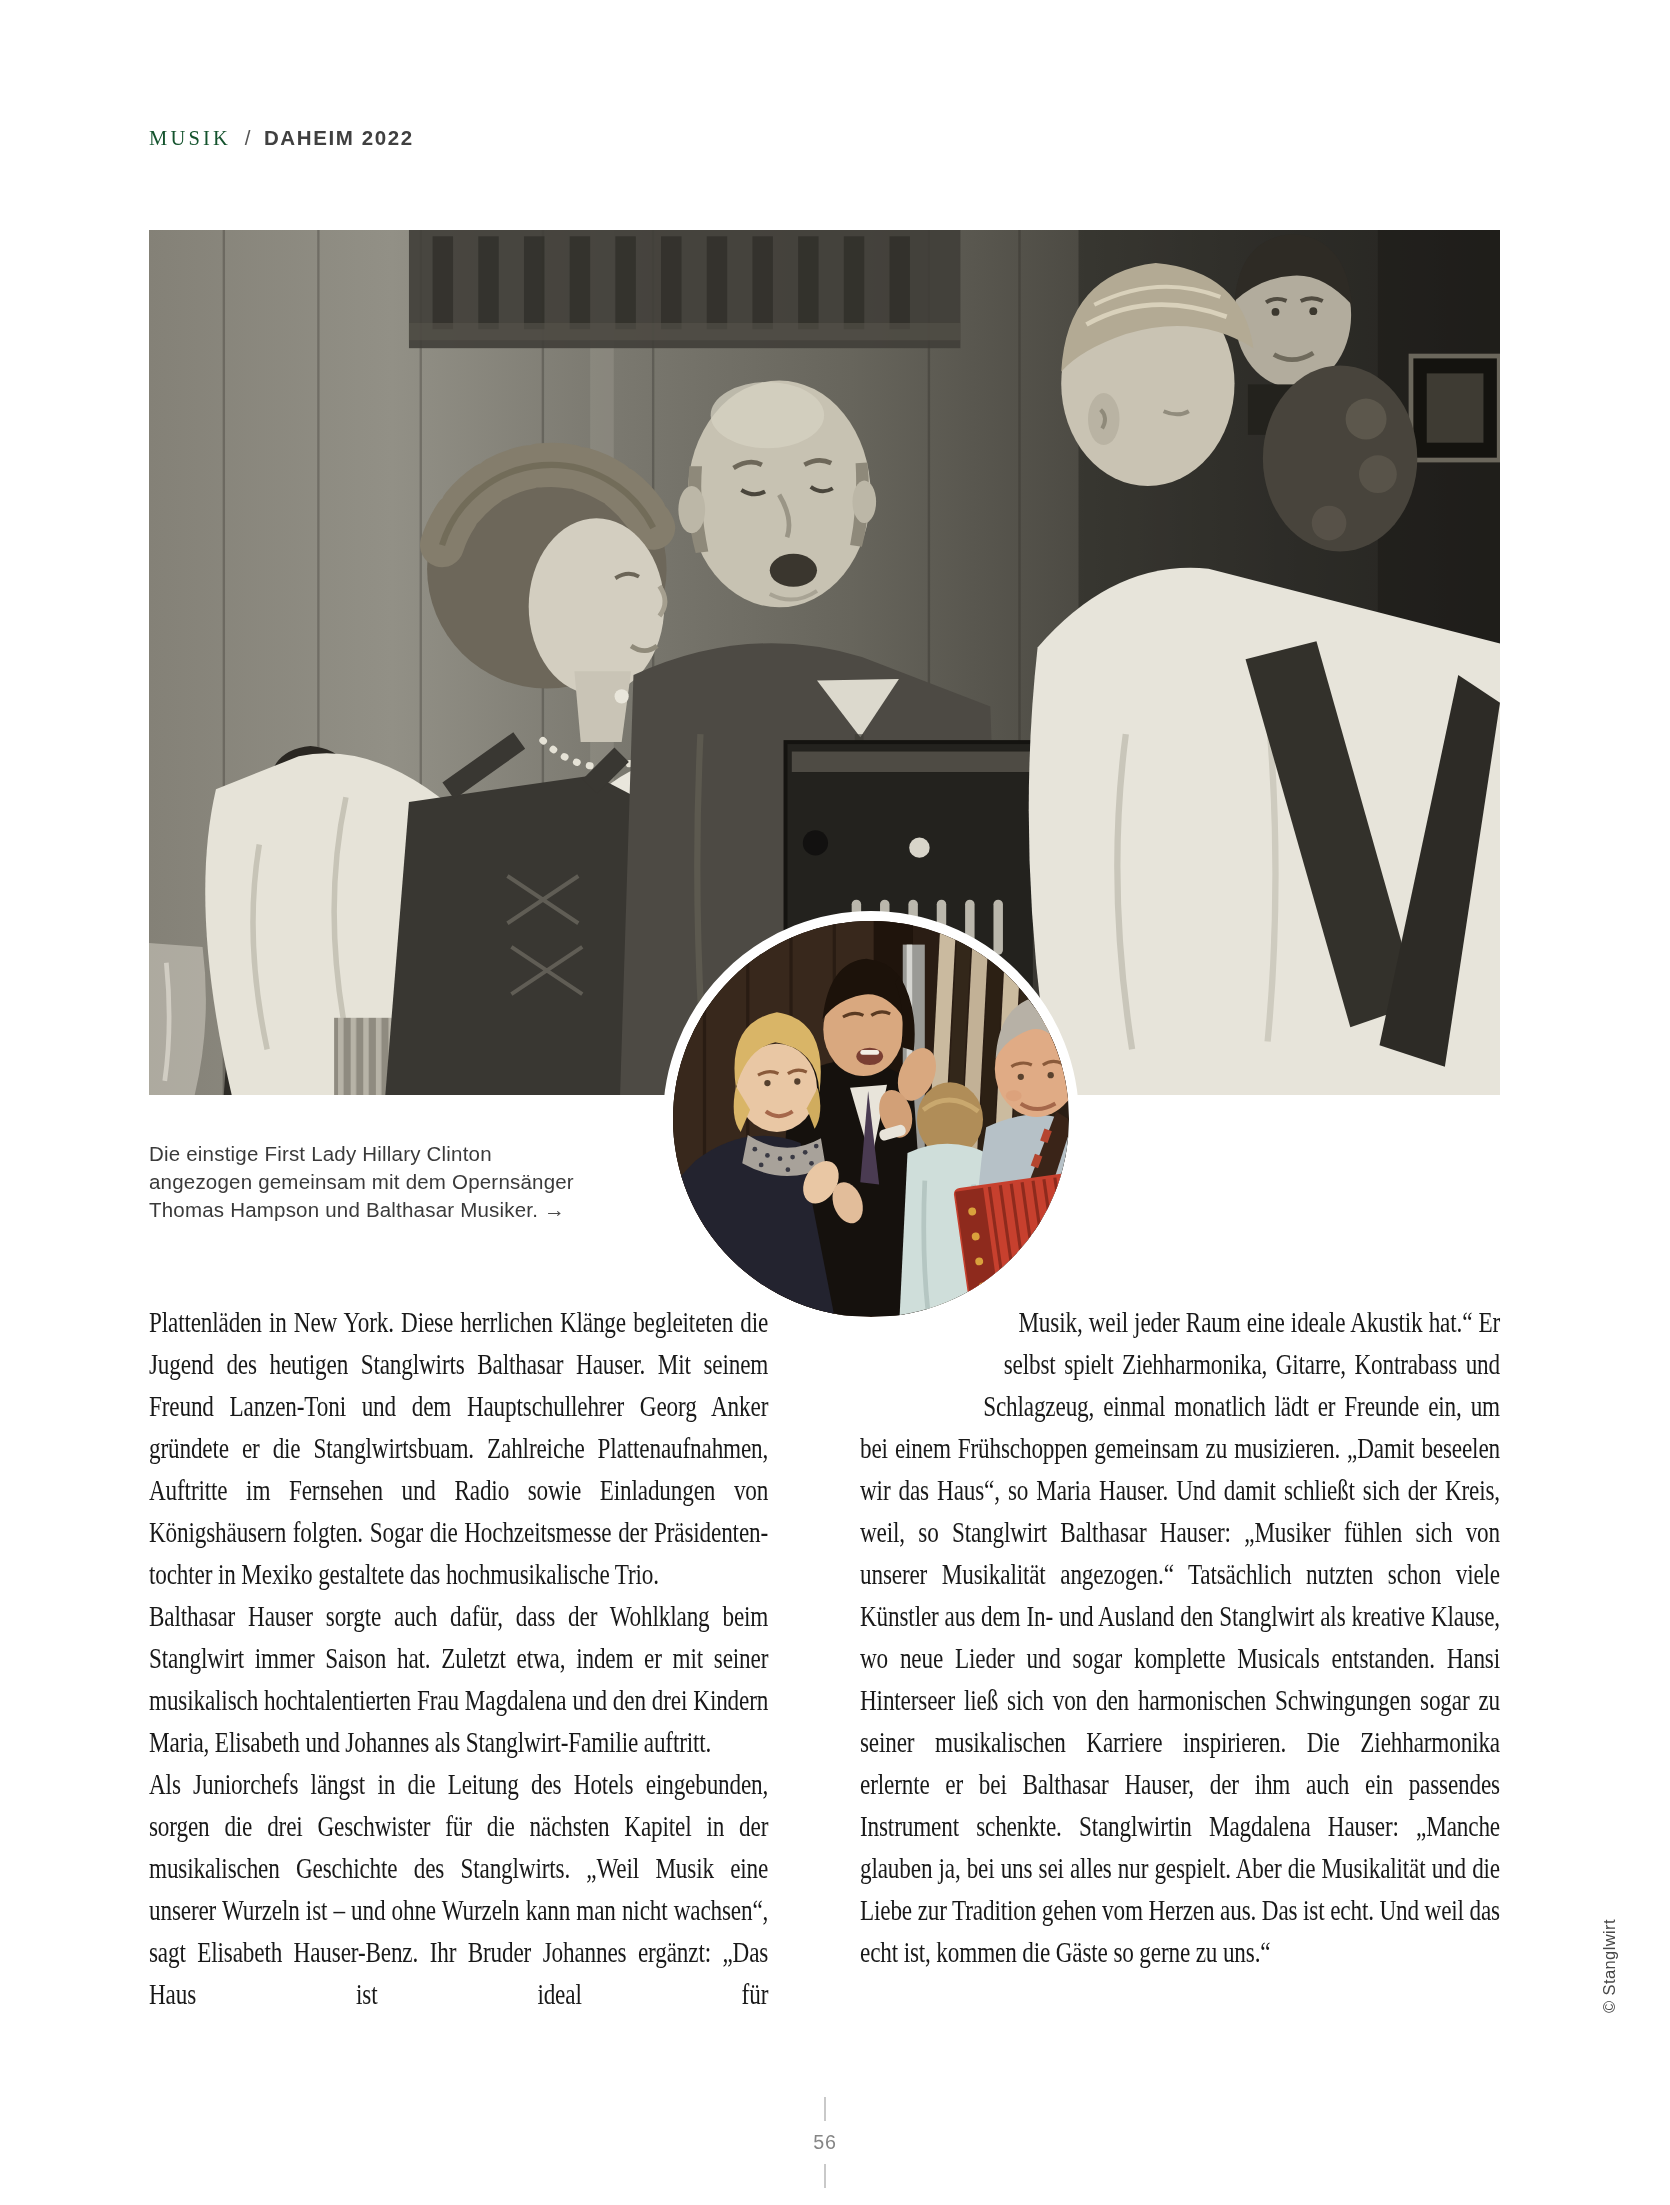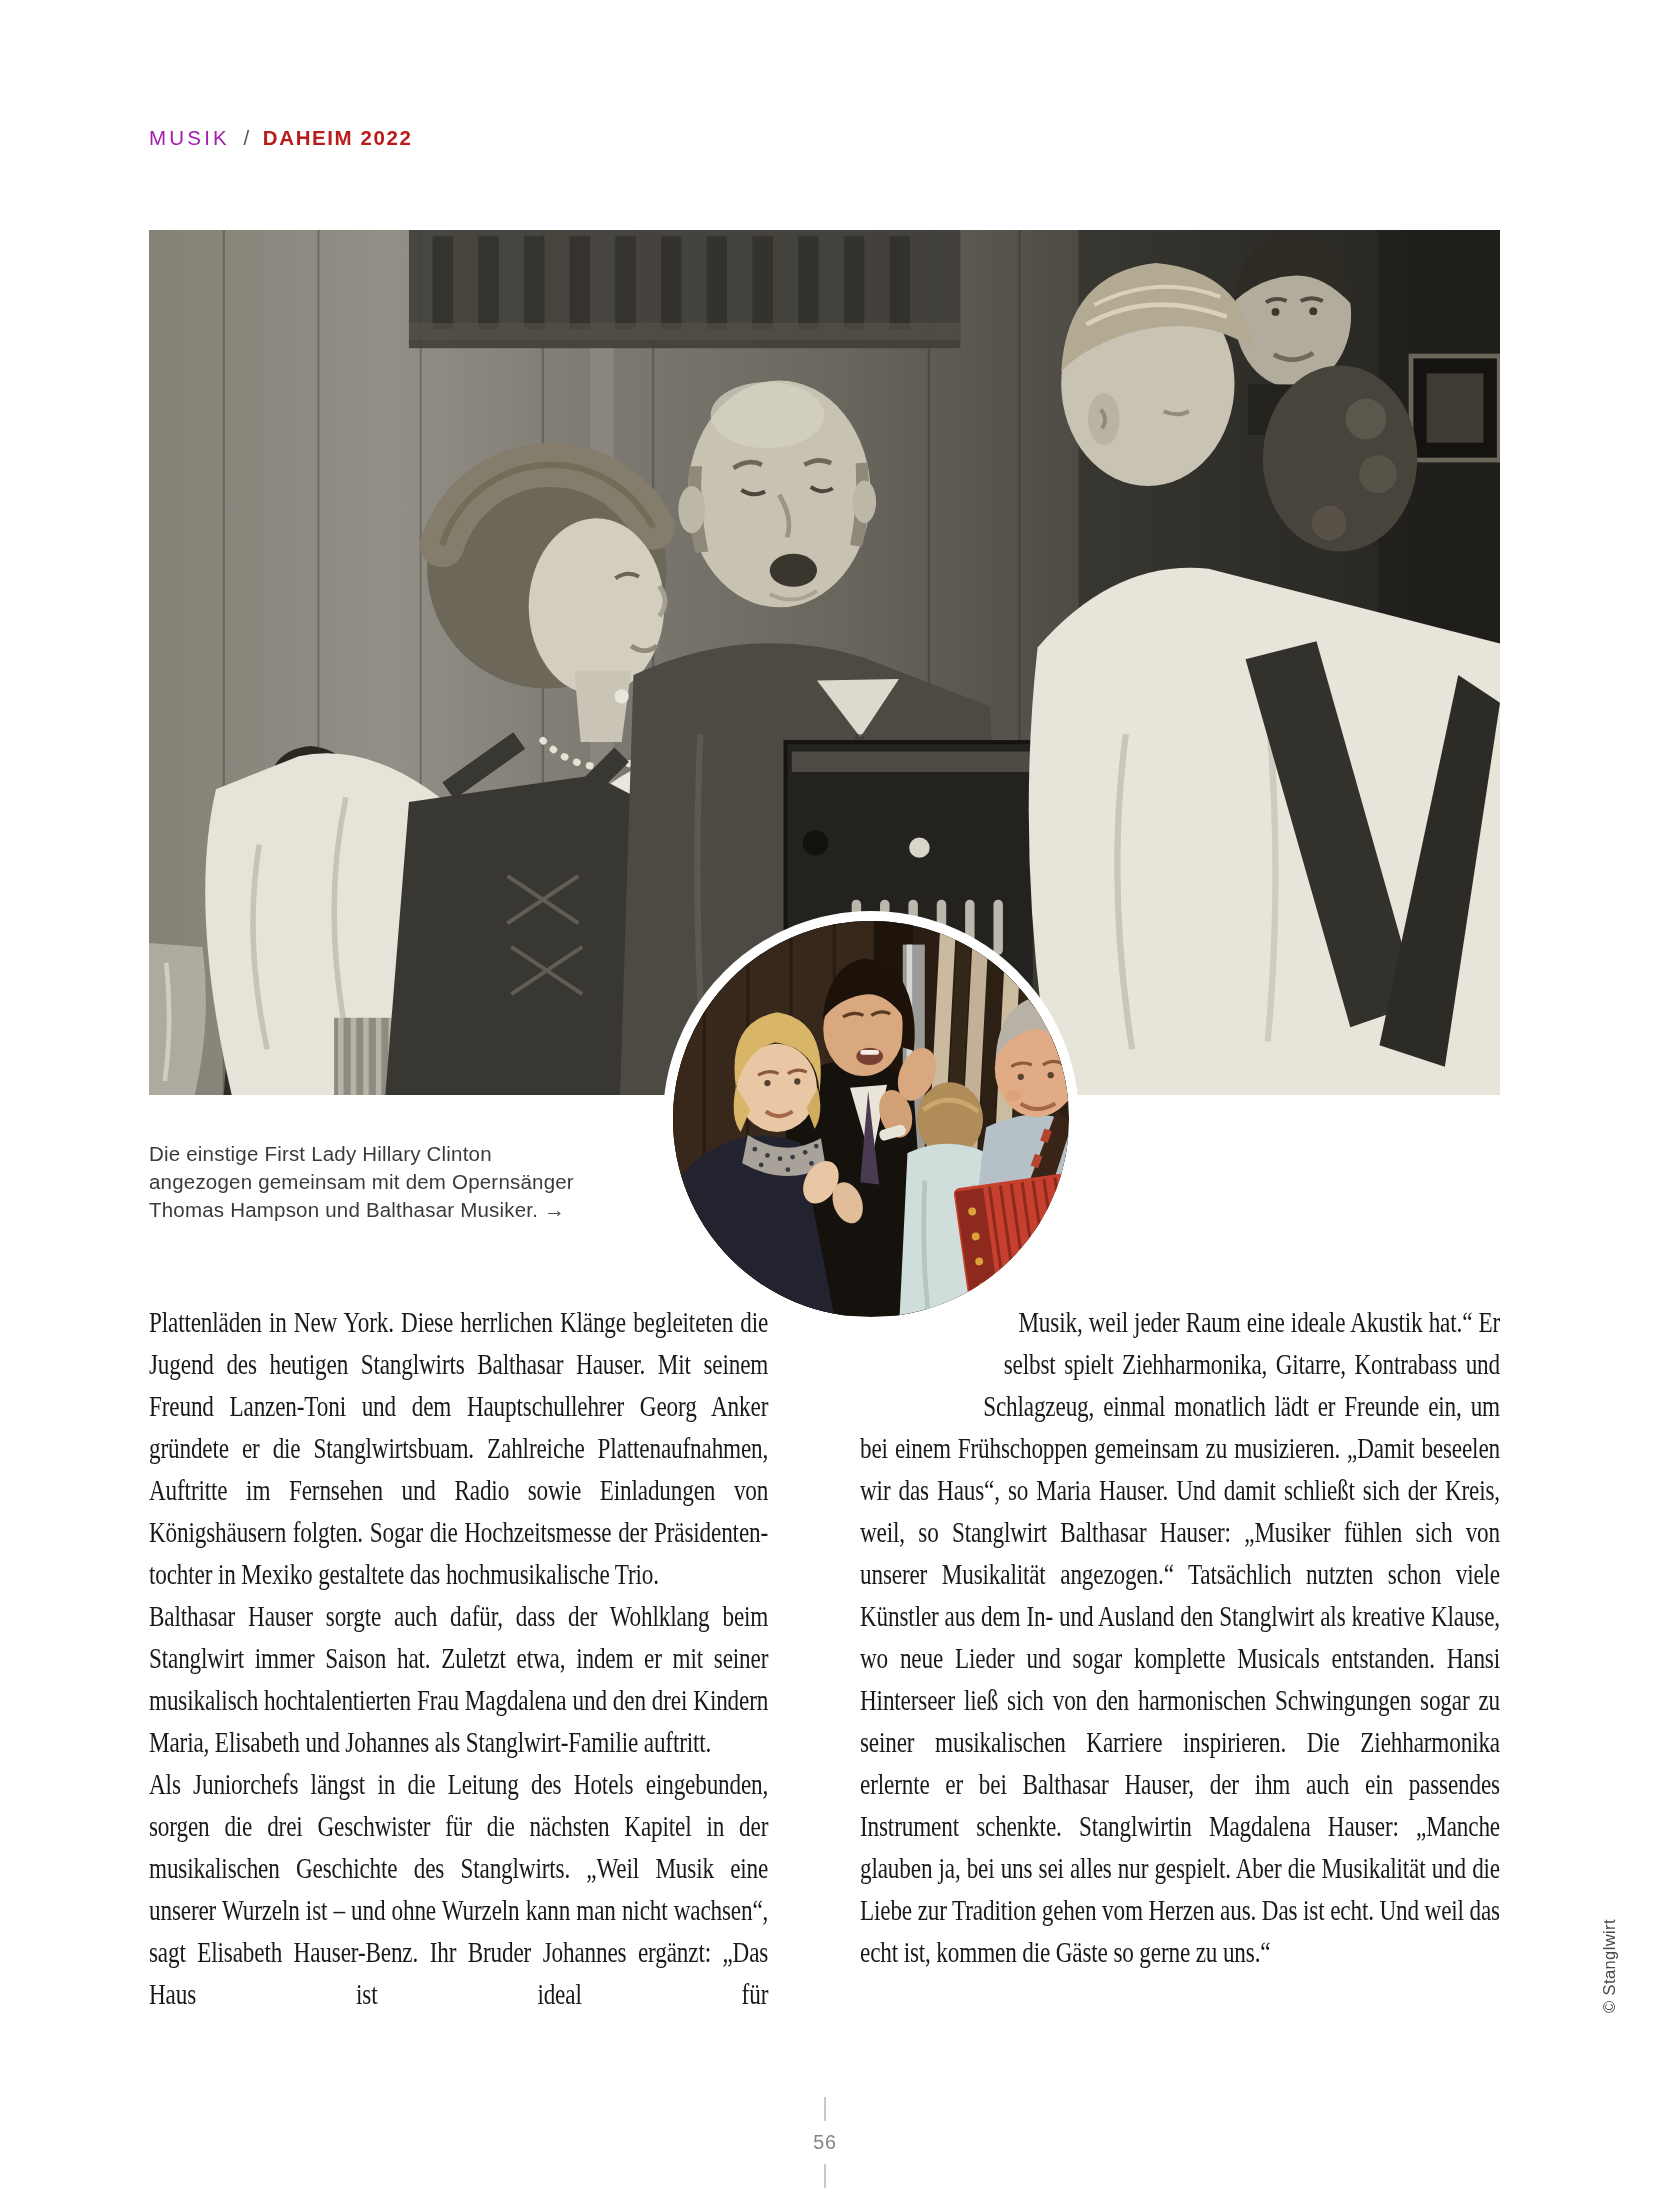--- a/index.html
+++ b/index.html
@@ -2,23 +2,23 @@
 <html style="font-size:12.6px"><head>
 <meta charset="utf-8">
 <style>
   html,body{margin:0;padding:0;background:#e8e8e8;}
   #page{position:relative;width:1670px;height:2205px;background:#ffffff;overflow:hidden;
         font-family:"Liberation Sans",sans-serif;}
   .abs{position:absolute;}
 
   
   #header{left:149px;top:126px;font-size:20.5px;color:#3a3a3a;white-space:nowrap;}
-  #header .sec{letter-spacing:3.2px;font-weight:400;color:#a21caf;}
+  #header .sec{letter-spacing:3.2px;font-weight:400;color:#14532d;font-family:Liberation Serif, serif;}
   #header .sep{color:#555;font-weight:300;margin:0 7.9px;}
-  #header .iss{font-weight:700;letter-spacing:1.6px;color:#b91c1c;}
+  #header .iss{font-weight:700;letter-spacing:1.6px;color:#404040;}
 
   
   #main-photo{left:149px;top:230px;width:1351px;height:865px;overflow:hidden;}
   #main-photo svg{display:block;width:100%;height:100%;}
 
   
   #inset{left:663px;top:911px;width:416px;height:416px;border-radius:50%;
          border:10.2px solid #ffffff;box-sizing:border-box;overflow:hidden;background:#2a1d14;}
   #inset svg{display:block;width:395px;height:395px;}
 

